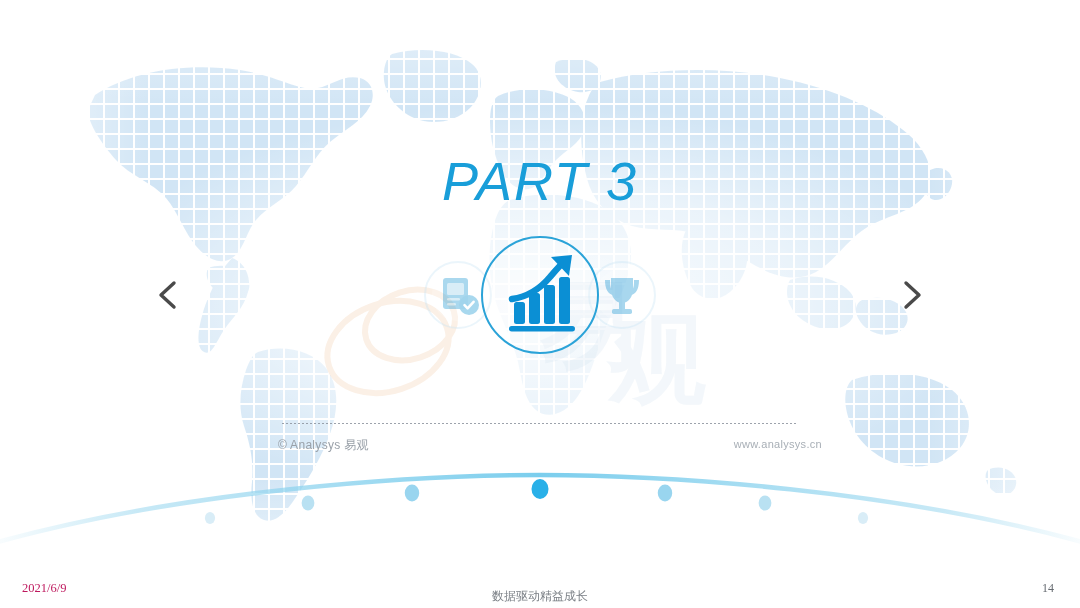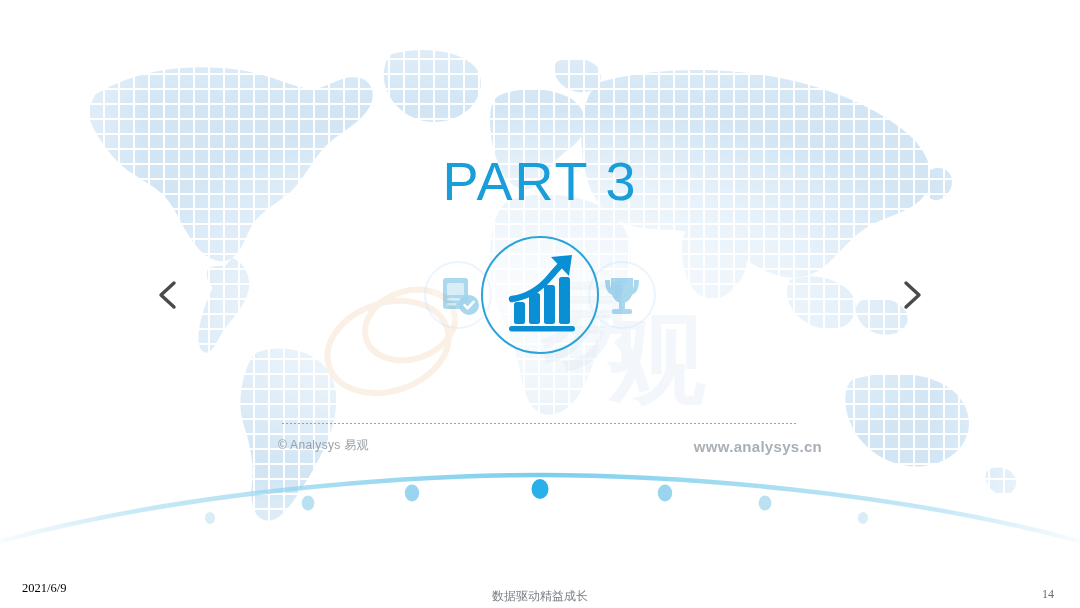--- a/index.html
+++ b/index.html
@@ -47,20 +47,21 @@
   
   .part-heading {
     position:absolute;
     left:0; right:0; top:150px;
     text-align:center;
     font-size:54px;
     font-weight:400;
     letter-spacing:2px;
     color:#199ed9;
     font-family:"Liberation Sans","DejaVu Sans",sans-serif;
+    font-style:italic;
   }
 
   
   .icon-cluster {
     position:absolute;
     left:0; right:0; top:235px;
     height:120px;
     display:flex;
     align-items:center;
     justify-content:center;
@@ -111,24 +112,23 @@
   .credit-left {
     position:absolute;
     left:278px; top:437px;
     font-size:12px;
     color:#9aa1a9;
     letter-spacing:.3px;
   }
   .credit-right {
     position:absolute;
     right:258px; top:438px;
-    font-size:15px;
+    font-size:11px;
     color:#a8afb6;
     letter-spacing:.3px;
-    font-weight:bold;
   }
 
   
   .nav-arrow {
     position:absolute;
     top:272px;
     width:46px; height:46px;
     display:flex; align-items:center; justify-content:center;
     color:#4a4a4a;
     cursor:pointer;
@@ -142,34 +142,34 @@
     left:0; top:455px;
     width:1080px; height:100px;
     pointer-events:none;
   }
 
   
   .footer-date {
     position:absolute;
     left:22px; bottom:12px;
     font-size:12.5px;
-    color:#000000;
+    color:#be185d;
     font-family:"Liberation Serif","DejaVu Serif",serif;
     margin-top:16px;
   }
   .footer-center {
     position:absolute;
     left:0; right:0; bottom:3px;
     text-align:center;
     font-size:12px;
     color:#7c8187;
   }
   .footer-page {
     position:absolute;
-    right:26px; bottom:6px;
+    right:26px; bottom:12px;
     font-size:12px;
     color:#666b71;
     font-family:"Liberation Serif","DejaVu Serif",serif;
   }
 </style>
 </head>
 <body>
 
 <div id="slide">
 

